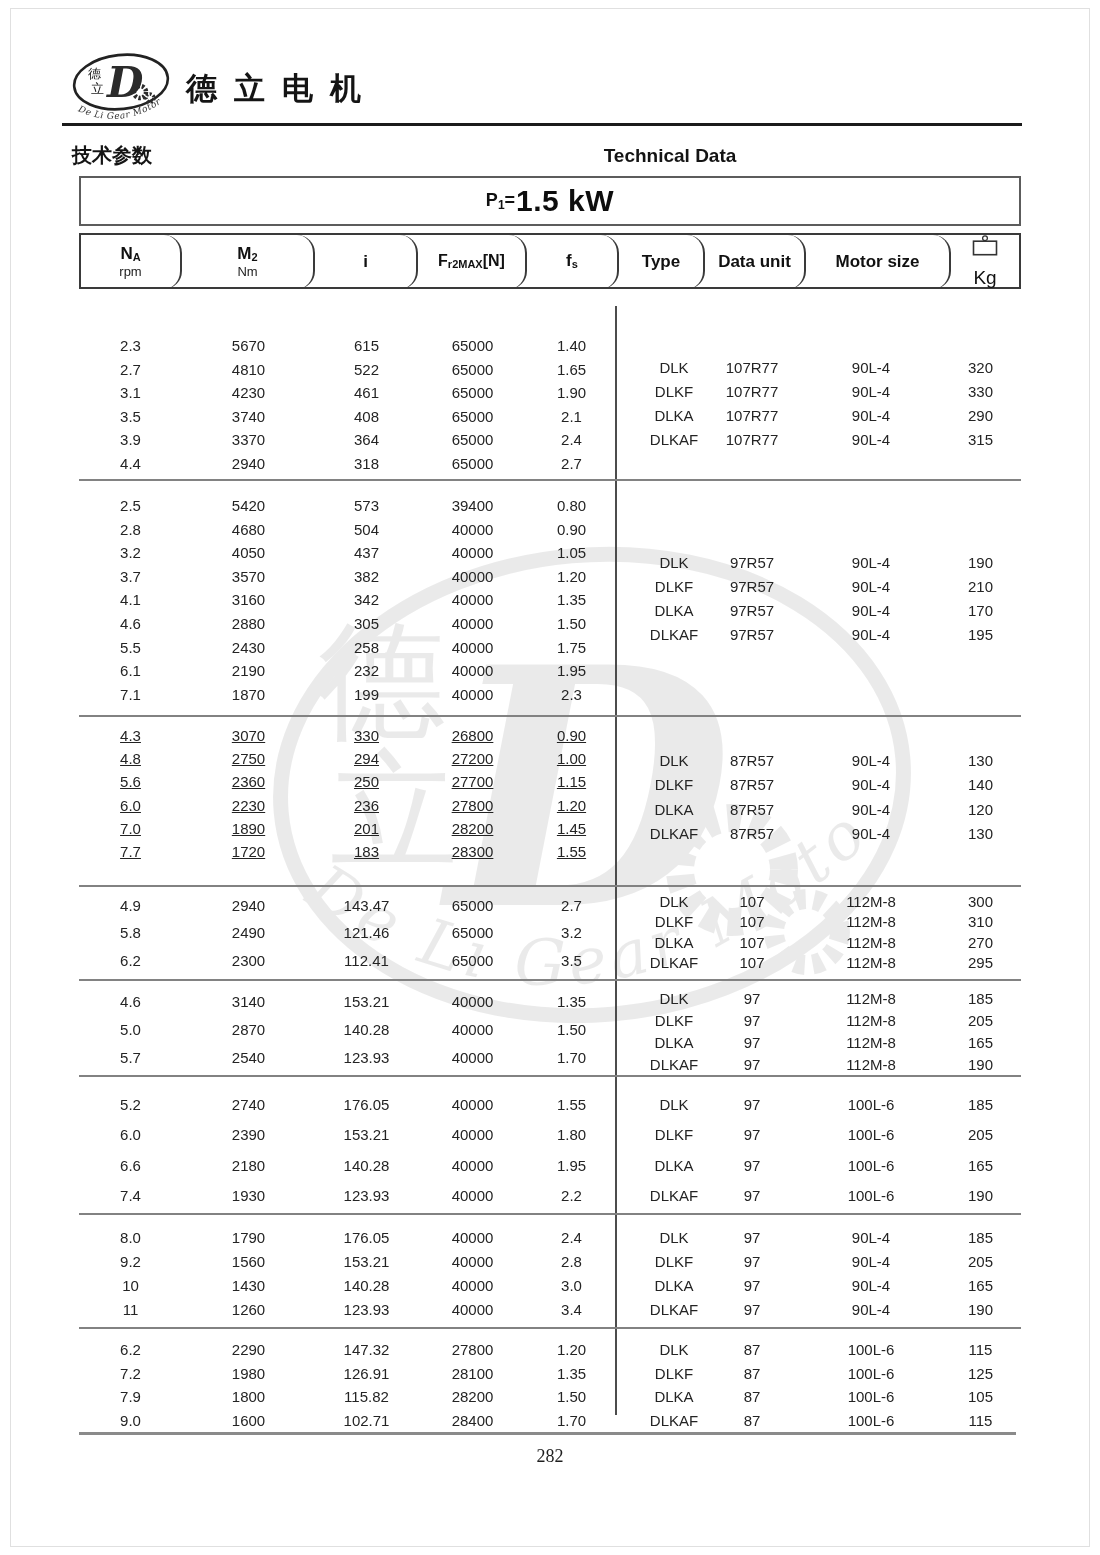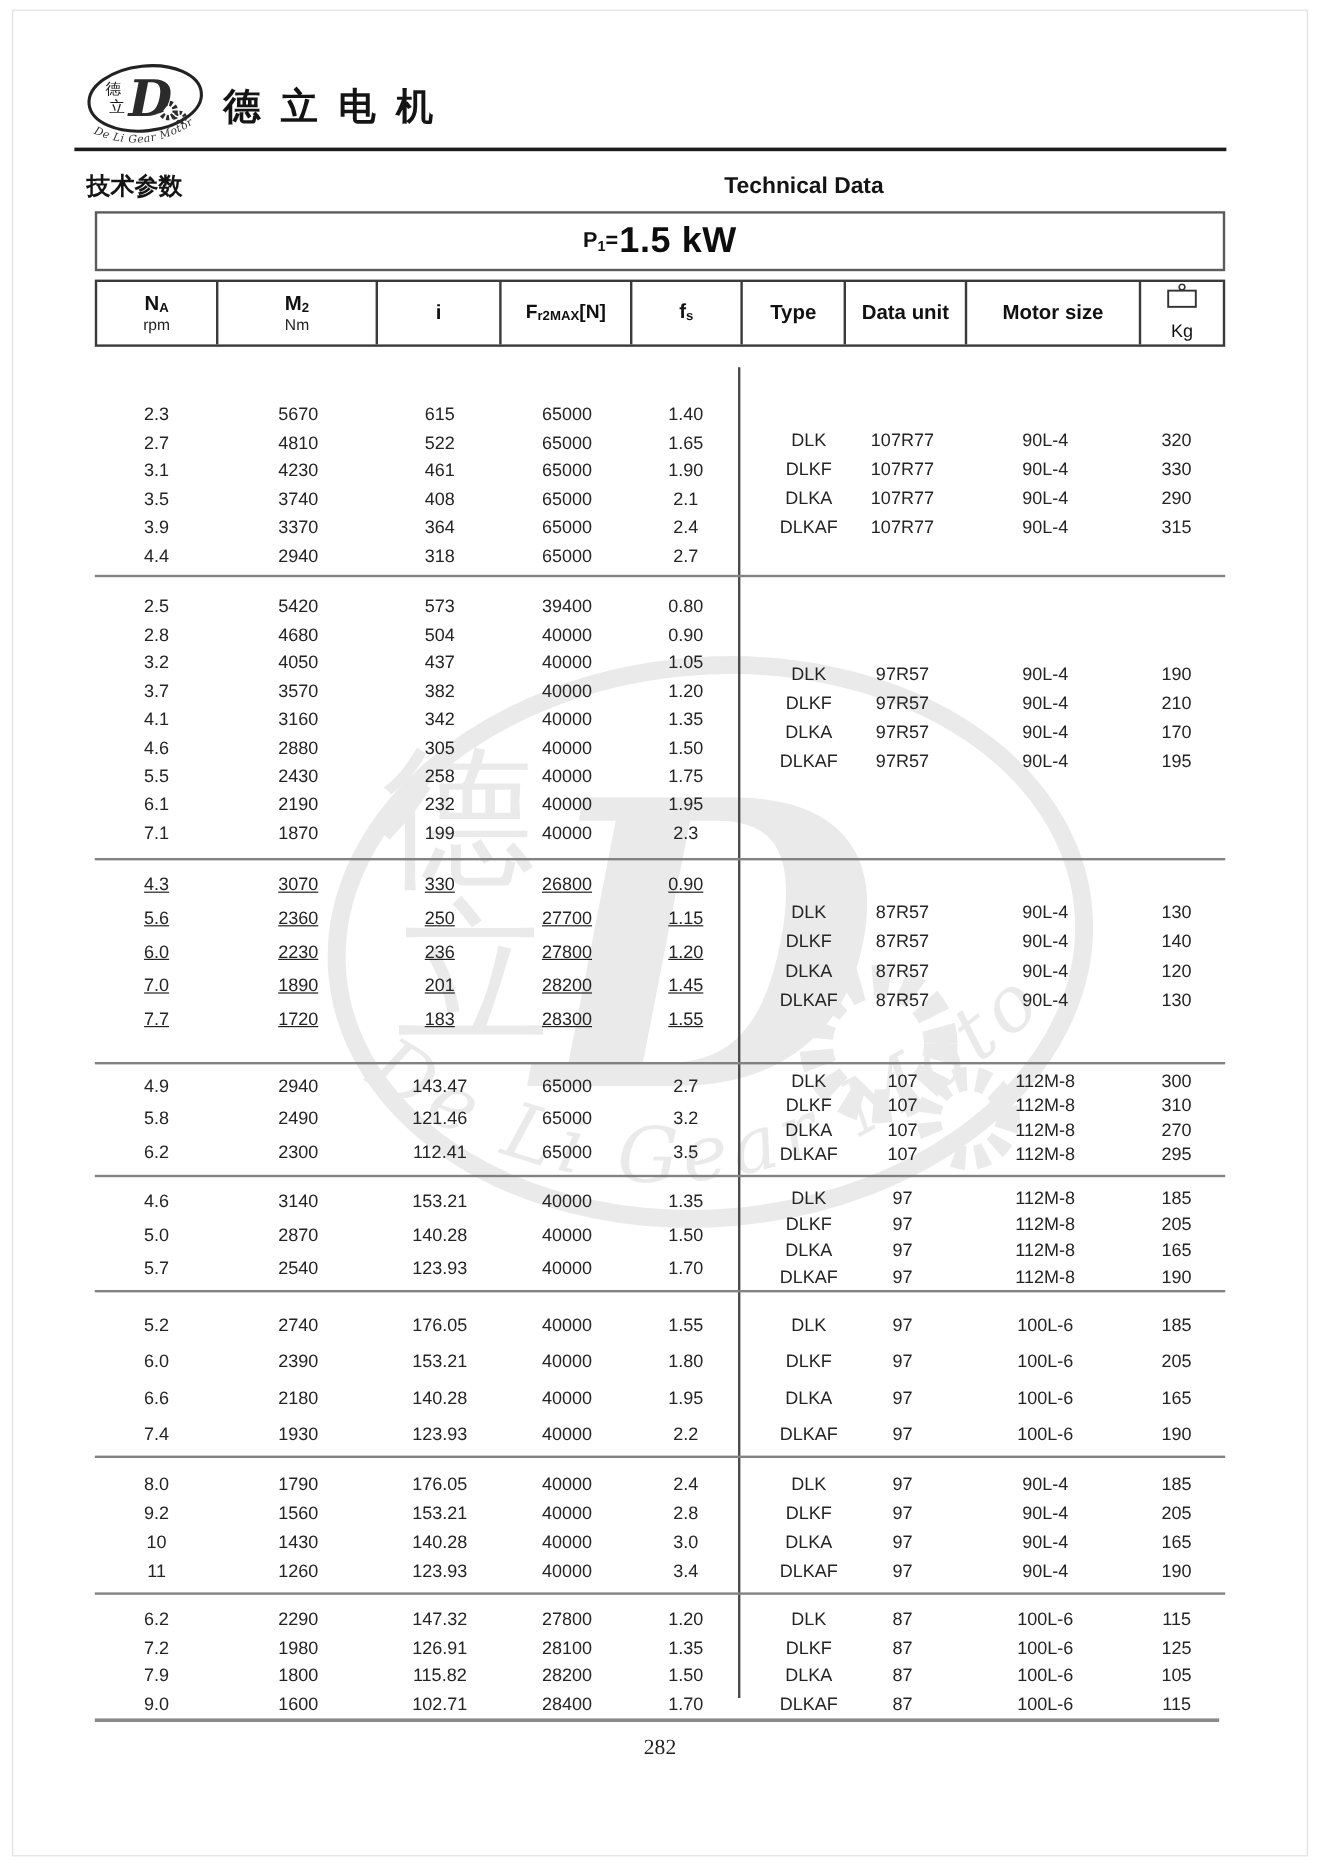--- a/index.html
+++ b/index.html
@@ -27,27 +27,27 @@
         background:transparent;z-index:2;}
   .p-sym{font-size:18px;font-weight:bold;color:#111;}
   .p-sub{font-size:12px;font-weight:bold;vertical-align:-3px;}
   .p-val{font-size:30px;font-weight:bold;color:#0d0d0d;letter-spacing:0.5px;margin-left:1px;}
 
   
   .thead{position:absolute;left:79px;top:233px;width:942px;height:56px;box-sizing:border-box;
         border:2px solid #3a3a3a;display:grid;z-index:2;background:transparent;
         grid-template-columns:101px 133px 103px 109px 92px 86px 101px 145px auto;}
   .hcell{border-right:2px solid #3a3a3a;display:flex;flex-direction:column;
-        align-items:center;justify-content:center;line-height:1.08;}
+        align-items:center;justify-content:center;line-height:1.08;border-radius:18px;}
   .hcell:last-child{border-right:none;}
   .hmain{font-weight:bold;font-size:17px;color:#111;}
   .hmain.small{font-size:16px;}
   .hsub{font-size:11px;font-weight:bold;vertical-align:-2px;}
   .hunit{font-size:13px;color:#222;margin-top:1px;font-weight:normal;}
-  .hkg{font-size:15px;color:#111;margin-top:12px;}
+  .hkg{font-size:19px;color:#111;margin-top:12px;}
   .kgicon{display:block;margin:0 auto;}
 
   
   .tbody{position:absolute;left:79px;top:306px;width:942px;height:1109px;z-index:1;}
   .vline{position:absolute;left:536px;top:0;width:2px;height:1109px;background:#4c4c4c;}
   .group{position:relative;display:grid;grid-template-columns:537px 405px;
         box-sizing:border-box;border-bottom:2px solid #828282;}
   .g1{height:175px;} .g2{height:236px;} .g3{height:170px;} .g4{height:94px;}
   .g5{height:96px;} .g6{height:138px;} .g7{height:114px;} .g8{height:111px;border-bottom:none;}
   .lrows,.rrows{display:flex;flex-direction:column;justify-content:space-around;box-sizing:border-box;}
@@ -319,20 +319,27 @@
       <div class="group g3">
         <div class="lrows">
           <div class="lrow">
             <div class="lc c0">4.3</div>
             <div class="lc c1">3070</div>
             <div class="lc c2">330</div>
             <div class="lc c3">26800</div>
             <div class="lc c4">0.90</div>
           </div>
           <div class="lrow">
+            <div class="lc c0">4.8</div>
+            <div class="lc c1">2750</div>
+            <div class="lc c2">294</div>
+            <div class="lc c3">27200</div>
+            <div class="lc c4">1.00</div>
+          </div>
+          <div class="lrow">
             <div class="lc c0">5.6</div>
             <div class="lc c1">2360</div>
             <div class="lc c2">250</div>
             <div class="lc c3">27700</div>
             <div class="lc c4">1.15</div>
           </div>
           <div class="lrow">
             <div class="lc c0">6.0</div>
             <div class="lc c1">2230</div>
             <div class="lc c2">236</div>

